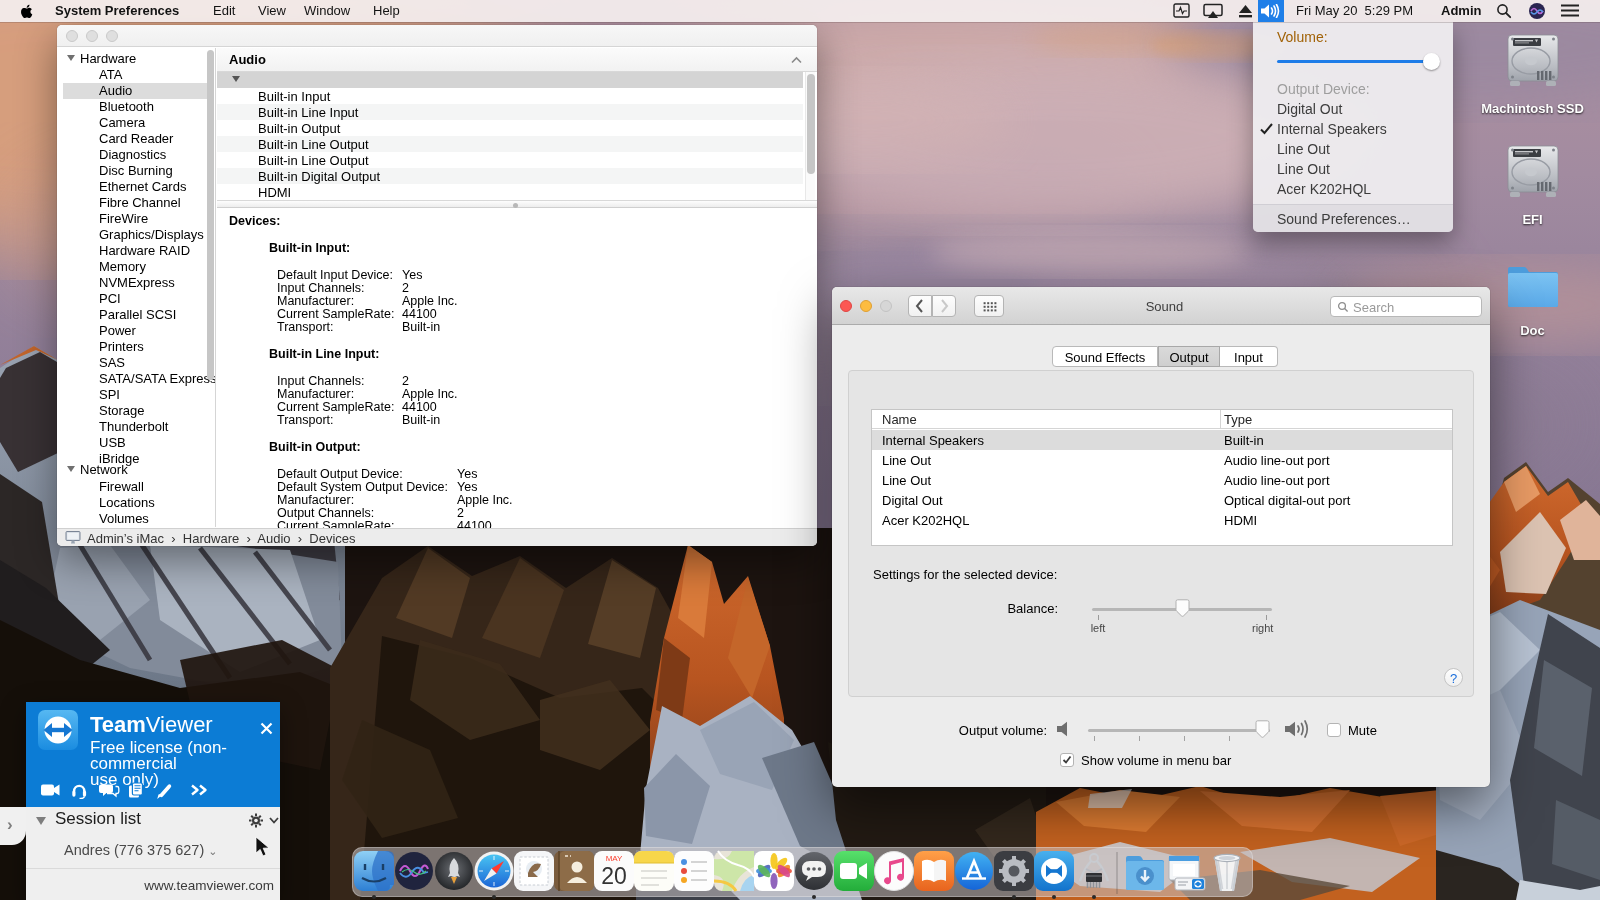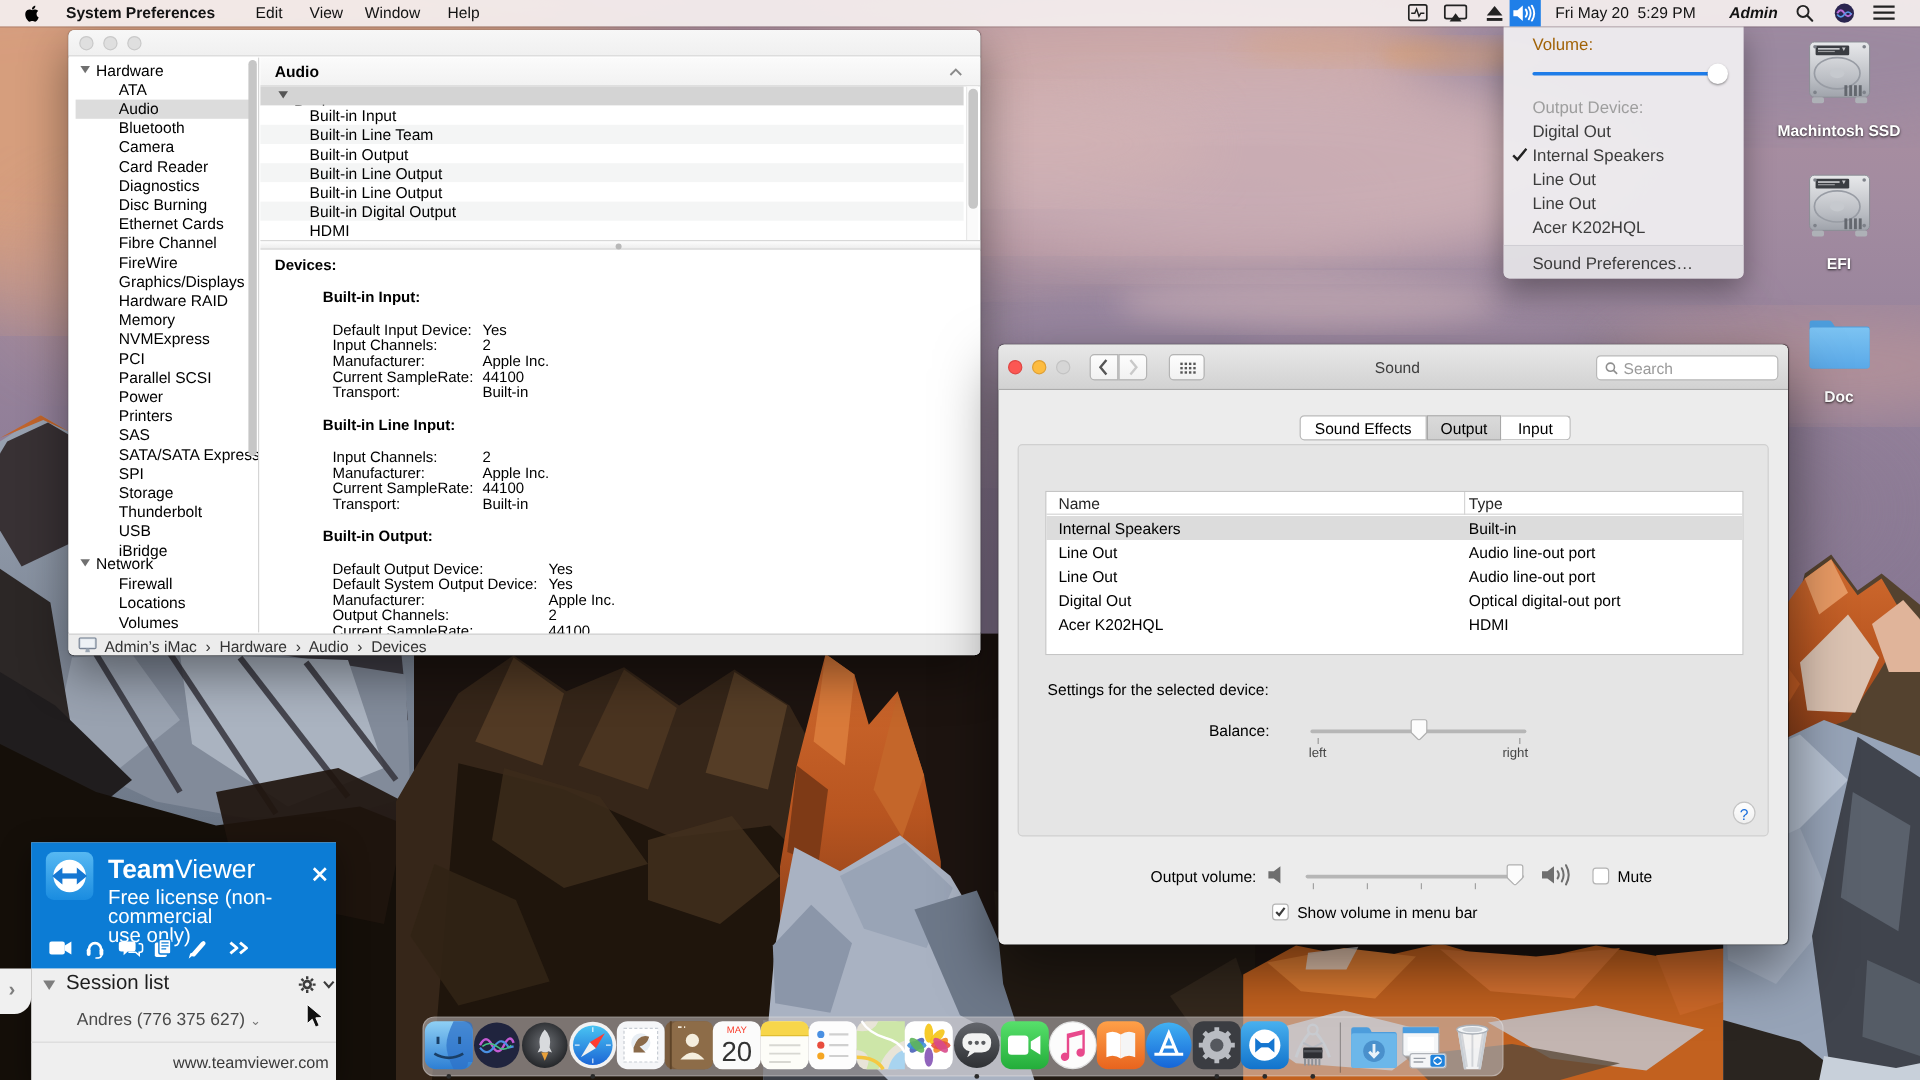--- a/index.html
+++ b/index.html
@@ -159,21 +159,21 @@
   <svg class="abs" style="left:1237px;top:3px;" width="17" height="16" viewBox="0 0 17 16">
         <path d="M8.5,2 L15,10 L2,10 Z" fill="#222"></path>
         <rect x="2" y="12" width="13" height="2.4" fill="#222"></rect>
       </svg>
   <div class="abs" style="left:1258px;top:0;width:26px;height:22px;background:#1f7fe8;"></div>
   <svg class="abs" style="left:1261px;top:4px;" width="20" height="14" viewBox="0 0 20 14">
         <path d="M0,4.5 L3.5,4.5 L8,0.5 L8,13.5 L3.5,9.5 L0,9.5 Z" fill="#fff"></path>
         <path d="M10.5,4 Q12.5,7 10.5,10 M13,2 Q16,7 13,12 M15.5,0.5 Q19.5,7 15.5,13.5" stroke="#fff" stroke-width="1.6" fill="none" stroke-linecap="round"></path>
       </svg>
   <div class="abs" style="left:1296px;top:3px;">Fri May 20&nbsp; 5:29 PM</div>
-  <div class="abs" style="left:1441px;top:3px;font-weight:bold;font-style:italic;">Admin</div>
+  <div class="abs" style="left:1441px;top:3px;font-weight:bold;">Admin</div>
   <svg class="abs" style="left:1496px;top:3px;" width="16" height="16" viewBox="0 0 16 16">
         <circle cx="6.5" cy="6.5" r="4.6" fill="none" stroke="#222" stroke-width="1.6"></circle>
         <path d="M10,10 L14.2,14.2" stroke="#222" stroke-width="1.8" stroke-linecap="round"></path>
       </svg>
   <svg class="abs" style="left:1528px;top:2px;" width="18" height="18" viewBox="0 0 18 18">
         <circle cx="9" cy="9" r="8" fill="#2a2550"></circle>
         <path d="M3,9 Q6,4 9,9 T15,9" stroke="#b86cd8" stroke-width="1.6" fill="none"></path>
         <path d="M3,10 Q6,14 9,10 T15,10" stroke="#5898e8" stroke-width="1.4" fill="none"></path>
       </svg>
   <svg class="abs" style="left:1561px;top:4px;" width="18" height="14" viewBox="0 0 18 14">
@@ -238,21 +238,21 @@
 
     <div class="abs" style="left:0;top:24px;width:586px;height:128px;">
       <div class="abs" style="left:0;top:0;width:586px;height:16px;background:#d4d4d4;">
         <div class="abs" style="left:15px;top:4px;width:0;height:0;border-top:6px solid #555;border-left:4px solid transparent;border-right:4px solid transparent;"></div>
         <div class="abs" style="left:28px;top:13px;">Devices</div>
       </div>
       <div class="abs" style="left:0;top:16px;width:586px;height:16px;background:#fff;">
             <div style="padding:1px 0 0 41px;">Built-in Input</div>
           </div>
       <div class="abs" style="left:0;top:32px;width:586px;height:16px;background:#f4f5f5;">
-            <div style="padding:1px 0 0 41px;">Built-in Line Team</div>
+            <div style="padding:1px 0 0 41px;">Built-in Line Input</div>
           </div>
       <div class="abs" style="left:0;top:48px;width:586px;height:16px;background:#fff;">
             <div style="padding:1px 0 0 41px;">Built-in Output</div>
           </div>
       <div class="abs" style="left:0;top:64px;width:586px;height:16px;background:#f4f5f5;">
             <div style="padding:1px 0 0 41px;">Built-in Line Output</div>
           </div>
       <div class="abs" style="left:0;top:80px;width:586px;height:16px;background:#fff;">
             <div style="padding:1px 0 0 41px;">Built-in Line Output</div>
           </div>
@@ -353,21 +353,21 @@
     <div class="abs" style="left:0;top:12px;width:665px;text-align:center;color:#3e3e3e;">Sound</div>
     <div class="abs" style="left:498px;top:9px;width:152px;height:21px;background:#fff;border:1px solid #b8b8b8;border-radius:4px;">
       <svg class="abs" style="left:6px;top:4px;" width="12" height="12" viewBox="0 0 12 12">
             <circle cx="5" cy="5" r="3.4" fill="none" stroke="#8e8e8e" stroke-width="1.3"></circle>
             <path d="M7.6,7.6 L10.6,10.6" stroke="#8e8e8e" stroke-width="1.4"></path>
           </svg>
       <div class="abs" style="left:22px;top:3px;color:#9a9a9a;">Search</div>
     </div>
   </div>
 
-  <div class="abs" style="left:220px;top:59px;width:226px;height:21px;margin-left:31px;">
+  <div class="abs" style="left:220px;top:59px;width:226px;height:21px;">
     <div class="abs" style="left:0;top:0;width:106px;height:21px;background:#fff;border:1px solid #b9b9b9;border-radius:4px 0 0 4px;text-align:center;padding-top:3px;">Sound Effects</div>
     <div class="abs" style="left:106px;top:0;width:62px;height:21px;background:linear-gradient(#dadada,#cfcfcf);border:1px solid #a8a8a8;text-align:center;padding-top:3px;">Output</div>
     <div class="abs" style="left:168px;top:0;width:58px;height:21px;background:#fff;border:1px solid #b9b9b9;border-left:none;border-radius:0 4px 4px 0;text-align:center;padding-top:3px;">Input</div>
   </div>
 
   <div class="abs" style="left:16px;top:83px;width:626px;height:327px;background:#e5e5e5;border:1px solid #d0d0d0;border-radius:4px;">
     <div class="abs" style="left:24px;top:13px;font-weight:bold;margin-top:32px;">Select a device for sound output:</div>
 
     <div class="abs" style="left:22px;top:38px;width:582px;height:137px;background:#fff;border:1px solid #c5c5c5;">
       <div class="abs" style="left:0;top:0;width:580px;height:19px;border-bottom:1px solid #d5d5d5;">

